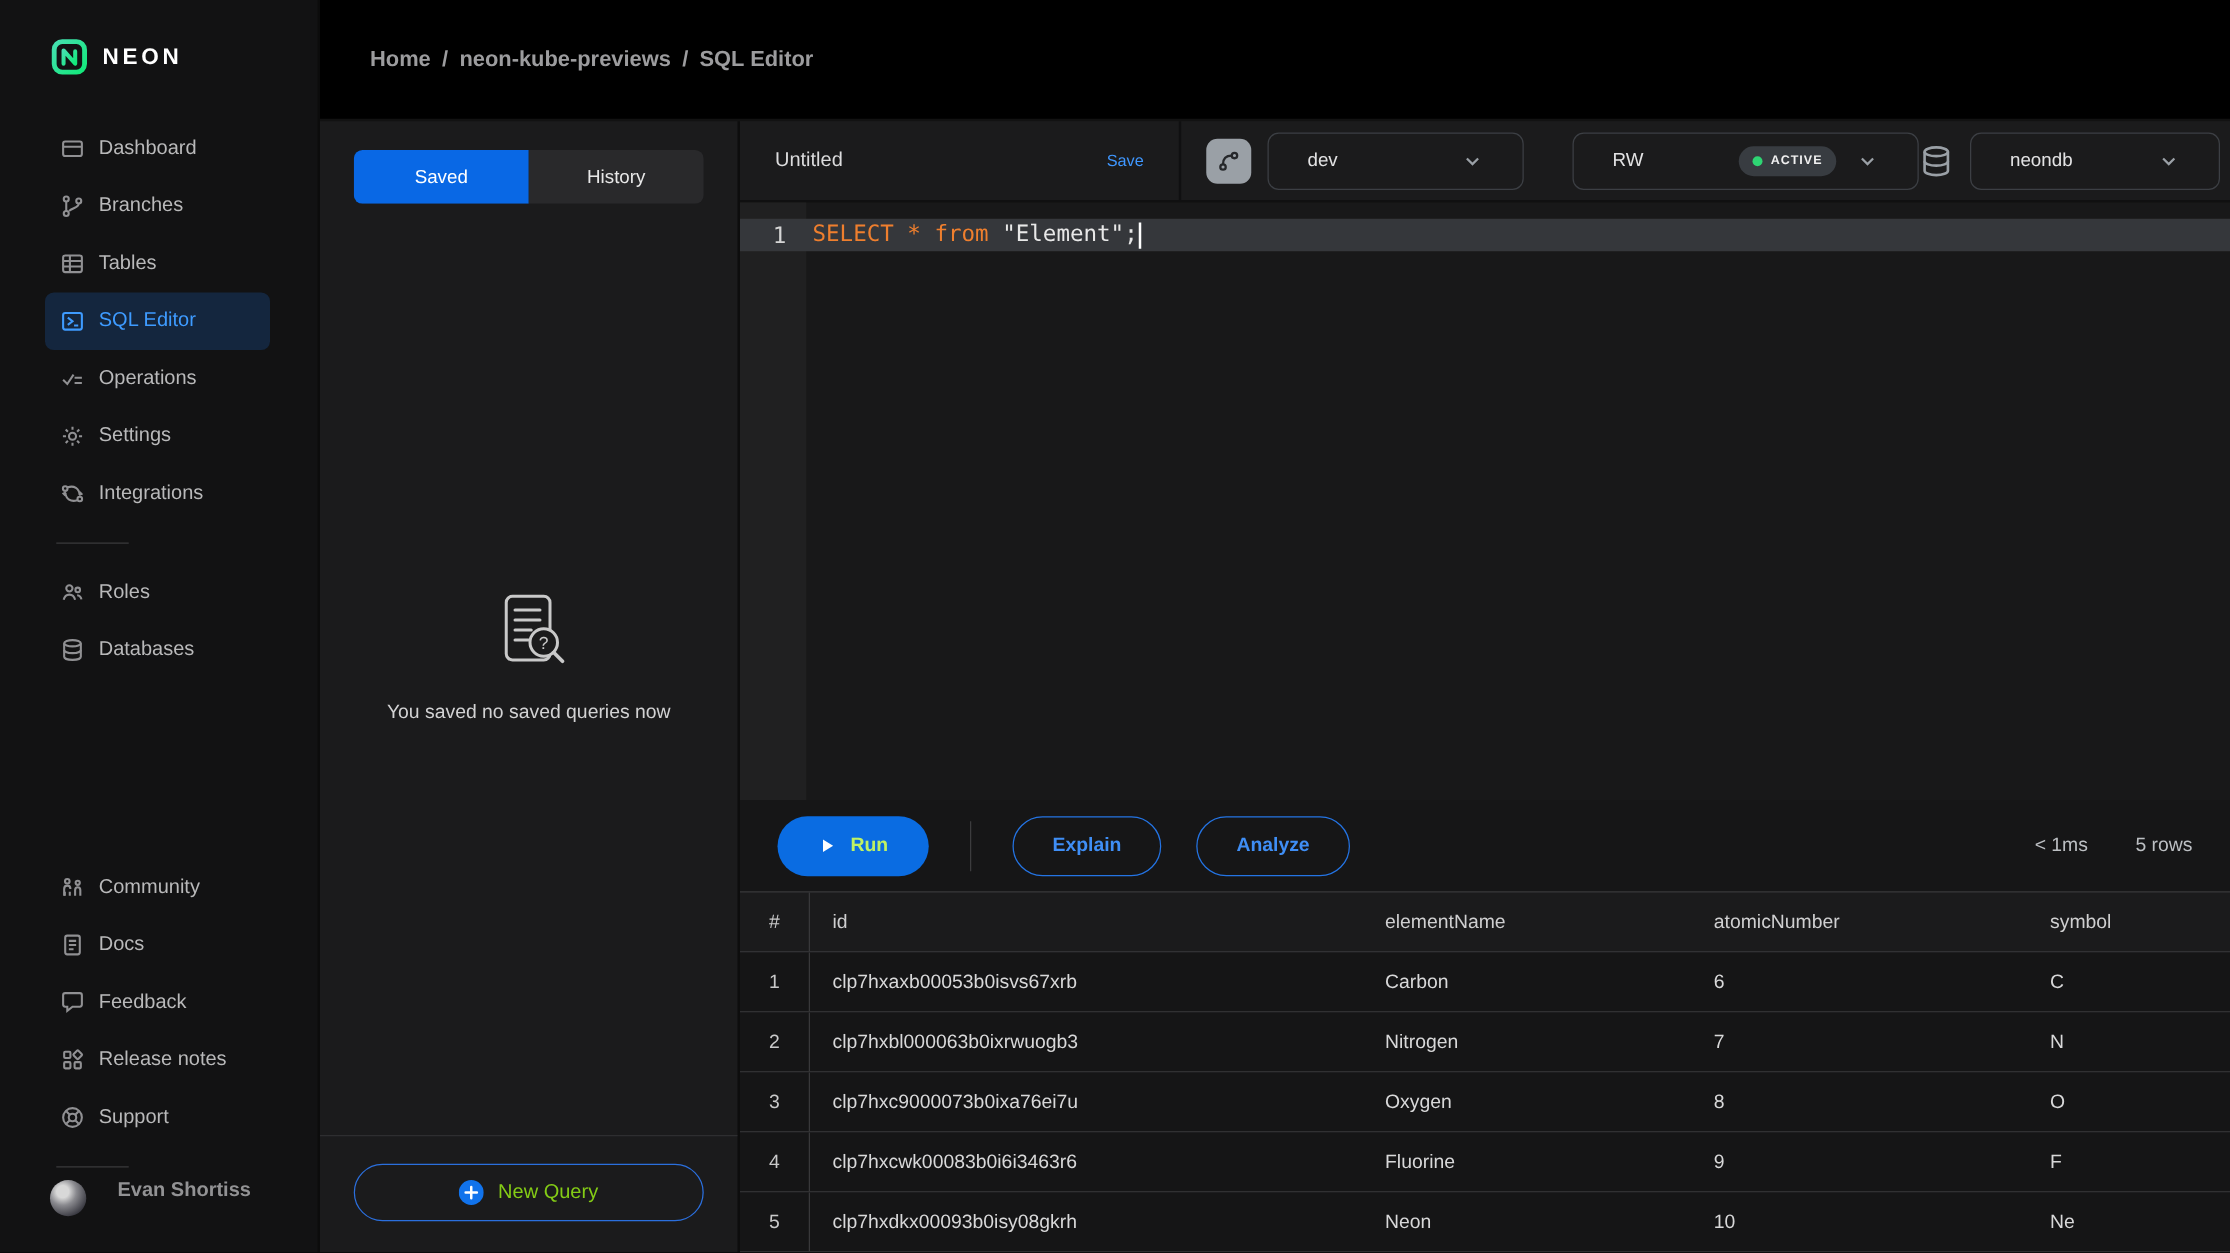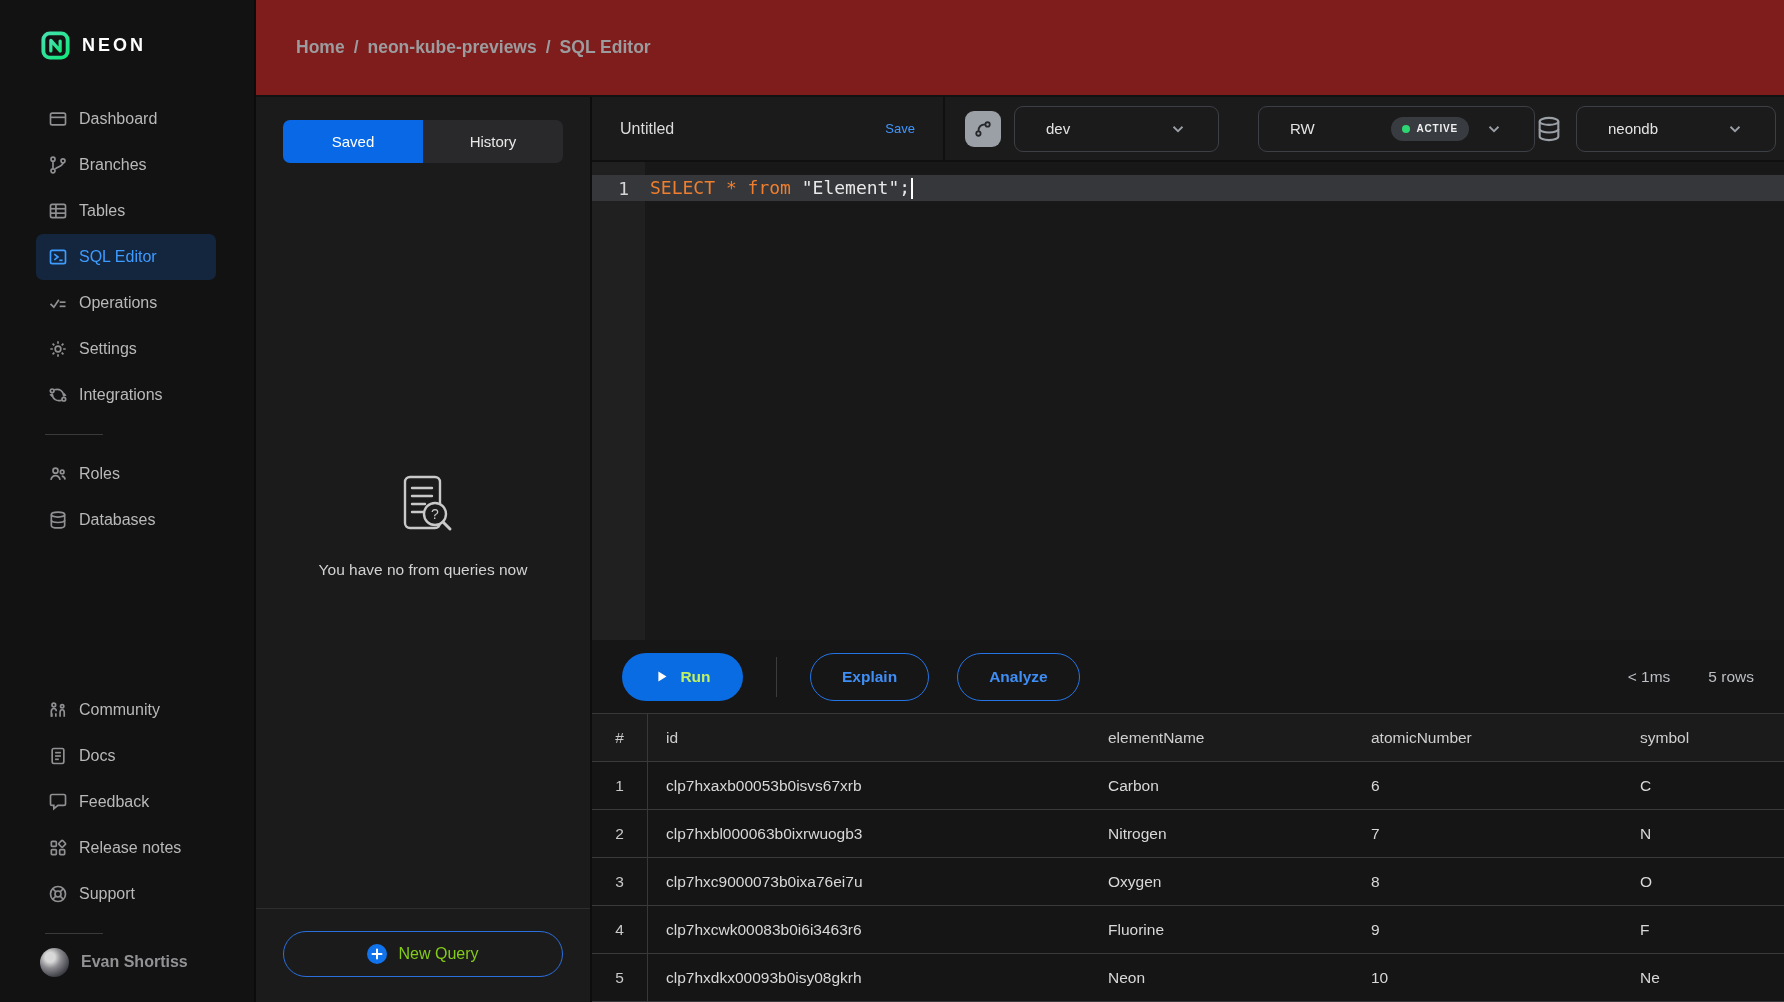--- a/index.html
+++ b/index.html
@@ -11,27 +11,27 @@
   .sidebar { width:256px; flex:0 0 256px; background:#121213; display:flex; flex-direction:column; border-right:2px solid #0c0c0c; }
   .logo-row { height:90px; display:flex; align-items:center; padding-left:40px; gap:11px; }
   .wordmark { color:#fff; font-weight:bold; font-size:18px; letter-spacing:3px; }
   .nav-group { display:flex; flex-direction:column; padding:6px 0; }
   .nav-item { width:180px; margin-left:36px; height:46px; border-radius:7px; display:flex; align-items:center; padding-left:12px; gap:11px; color:#b9b9ba; font-size:16px; cursor:pointer; }
   .nav-item .ic { width:20px; height:20px; flex:0 0 20px; display:flex; align-items:center; justify-content:center; color:#909093; }
   .nav-item.active { background:#14263e; color:#3e9bff; }
   .nav-item.active .ic { color:#3e9bff; }
   .side-divider { border-top:1px solid #3a3a3c; width:58px; margin:10px 0 10px 45px; }
   .side-spacer { flex:1; }
-  .user-row { display:flex; align-items:center; gap:12px; padding:0 0 22px 40px; height:58px; }
+  .user-row { display:flex; gap:25px; padding:0 0 22px 40px; height:58px; }
   .avatar { width:29px; height:29px; border-radius:50%; background:radial-gradient(circle at 35% 32%, #d8d8d8 0 18%, #8a8a8f 40%, #3c3c44 75%, #26262c 100%); }
   .user-name { color:#929294; font-size:16px; font-weight:600; }
 
   
   .content { flex:1; display:flex; flex-direction:column; min-width:0; }
-  .breadcrumb-bar { height:97px; flex:0 0 97px; display:flex; align-items:center; padding-left:40px; border-bottom:2px solid #121212; background:#7f1d1d; }
+  .breadcrumb-bar { height:97px; flex:0 0 97px; display:flex; align-items:center; padding-left:40px; border-bottom:2px solid #121212; background:#000000; }
   .crumb { color:#9c9c9e; font-size:17.5px; font-weight:600; }
   .crumb-sep { color:#9c9c9e; font-size:17.5px; font-weight:600; margin:0 9px; }
 
   .workspace { flex:1; display:flex; min-height:0; }
 
   
   .queries-panel { width:336px; flex:0 0 336px; background:#1b1b1c; display:flex; flex-direction:column; border-right:2px solid #0d0d0d; }
   .tabs-wrap { padding:23px 27px 18px 27px; }
   .seg-control { display:flex; height:43px; border-radius:7px; overflow:hidden; }
   .seg-tab { flex:1; display:flex; align-items:center; justify-content:center; font-size:15px; cursor:pointer; }
@@ -303,21 +303,21 @@
               <rect x="14" y="6" width="35" height="51" rx="5"></rect>
               <line x1="21" y1="17" x2="41" y2="17"></line>
               <line x1="21" y1="25" x2="41" y2="25"></line>
               <line x1="21" y1="33" x2="34" y2="33"></line>
               <line x1="21" y1="41" x2="32" y2="41"></line>
               <circle cx="44" cy="43" r="11" fill="#1b1b1c"></circle>
               <text x="44" y="48" text-anchor="middle" font-size="14" fill="#c9c9c9" stroke="none" font-family="Liberation Sans, sans-serif">?</text>
               <line x1="52" y1="51" x2="59" y2="58" stroke-width="3"></line>
             </svg>
           </span>
-          <div class="empty-text">You have no from queries now</div>
+          <div class="empty-text">You saved no saved queries now</div>
         </div>
         <div class="panel-footer">
           <button class="new-query-btn">
             <span style="display:flex">
               <svg width="20" height="20" viewBox="0 0 20 20">
                   <circle cx="10" cy="10" r="10" fill="#1173ec"></circle>
                   <path d="M10 5.5v9M5.5 10h9" stroke="#fff" stroke-width="2" stroke-linecap="round"></path>
                 </svg>
             </span>
             <span>New Query</span>

